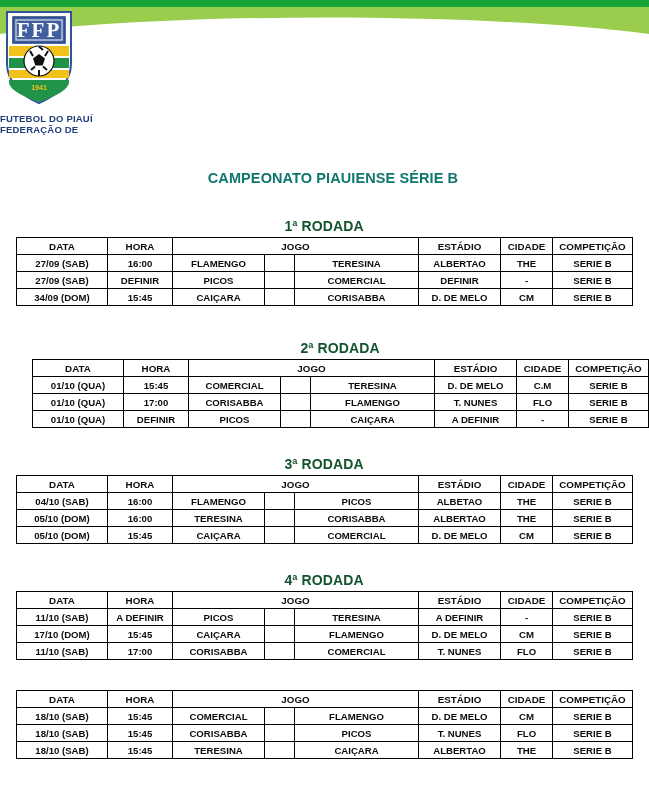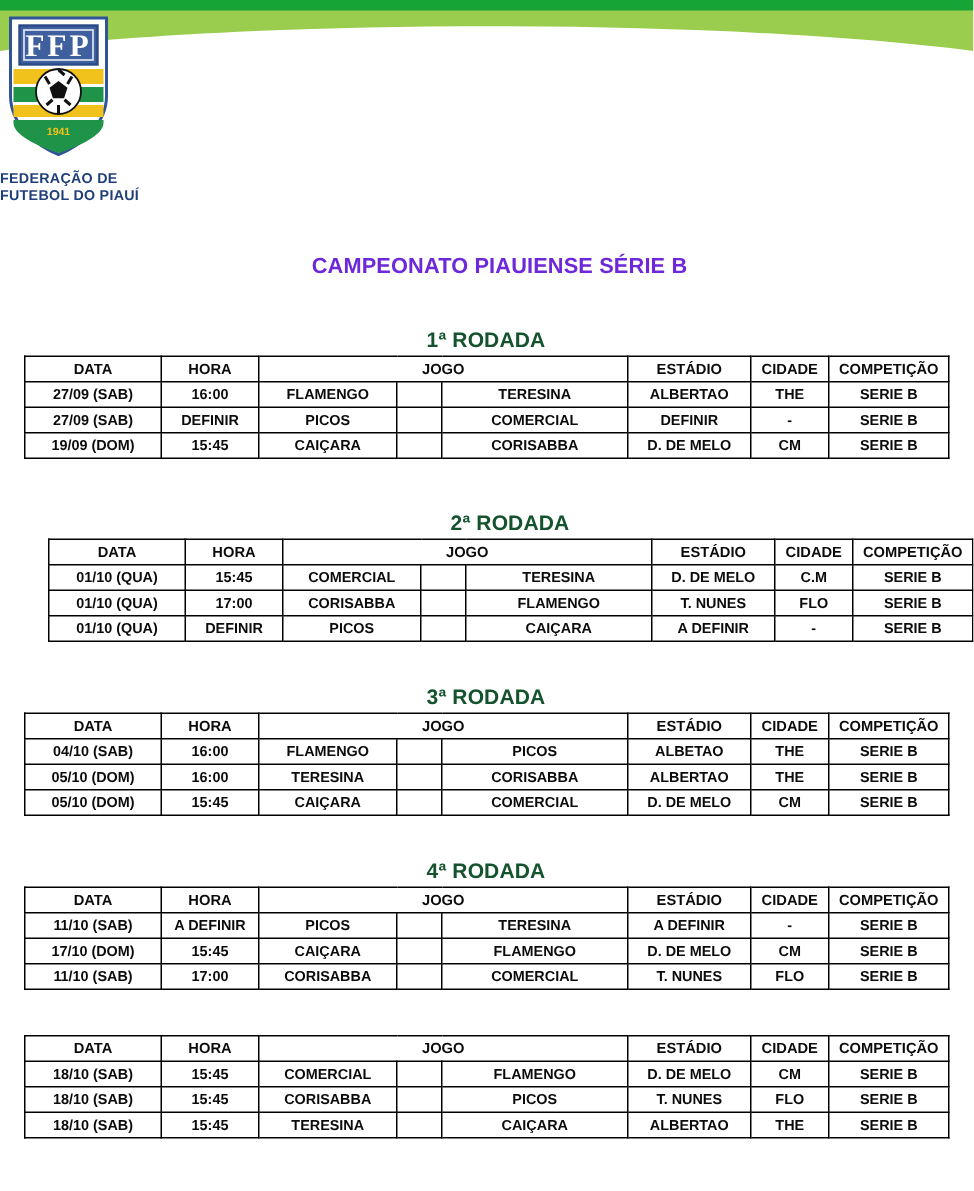--- a/index.html
+++ b/index.html
@@ -40,21 +40,21 @@
     letter-spacing: .2px;
   }
 
   
   .main-title {
     position: absolute;
     top: 170px; left: 0; width: 649px;
     text-align: center;
     font-size: 14.5px;
     font-weight: bold;
-    color: #6d28d9;
+    color: #0f766e;
     letter-spacing: .1px;
     padding-left: 17px;
   }
 
   
   .round { position: absolute; left: 16px; width: 616px; }
   .round-title {
     text-align: center;
     font-size: 14px;
     font-weight: bold;
@@ -116,22 +116,22 @@
       <path d="M9,38 L69,38 L69,48 L9,48 Z" fill="#f2c21c"></path>
       <path d="M9,50 L69,50 L69,60 L9,60 Z" fill="#1f9448"></path>
       <path d="M9,62 L69,62 L69,70 L9,70 Z" fill="#f2c21c"></path>
       <path d="M9,72 L69,72 L69,74 C69,82 52,90 39,94 C26,90 9,82 9,74 Z" fill="#1f9448"></path>
       <circle cx="39" cy="53" r="15" fill="#ffffff" stroke="#111" stroke-width="1.2"></circle>
       <polygon points="39,46 45,50.5 42.7,57.5 35.3,57.5 33,50.5" fill="#111"></polygon>
       <path d="M39,38.5 L43,42 M30,43 L33,48 M48,43 L45,48 M31,62 L35,58.5 M47,62 L43,58.5 M39,68 L39,62" stroke="#111" stroke-width="2" fill="none"></path>
       <text id="logoYear" x="39" y="82" text-anchor="middle" font-family="'Liberation Sans', sans-serif" font-size="7" font-weight="bold" fill="#f2c21c">1941</text>
     </svg>
     <div class="logo-caption">
+      <div>FUTEBOL DO PIAUÍ</div>
       <div>FEDERAÇÃO DE</div>
-      <div>FUTEBOL DO PIAUÍ</div>
     </div>
   </div>
 
   <div class="main-title">CAMPEONATO PIAUIENSE SÉRIE B</div>
 
   <div id="rounds-container">
       <div class="round" style="top: 218px;">
         <div class="round-title">1ª RODADA</div>
         <table class="sched">
           <colgroup>
@@ -169,21 +169,21 @@
               <td>27/09 (SAB)</td>
               <td>DEFINIR</td>
               <td>PICOS</td>
               <td class="vs"></td>
               <td>COMERCIAL</td>
               <td>DEFINIR</td>
               <td>-</td>
               <td>SERIE B</td>
             </tr>
             <tr>
-              <td>19/09 (DOM)</td>
+              <td>34/09 (DOM)</td>
               <td>15:45</td>
               <td>CAIÇARA</td>
               <td class="vs"></td>
               <td>CORISABBA</td>
               <td>D. DE MELO</td>
               <td>CM</td>
               <td>SERIE B</td>
             </tr>
           </tbody>
         </table>

